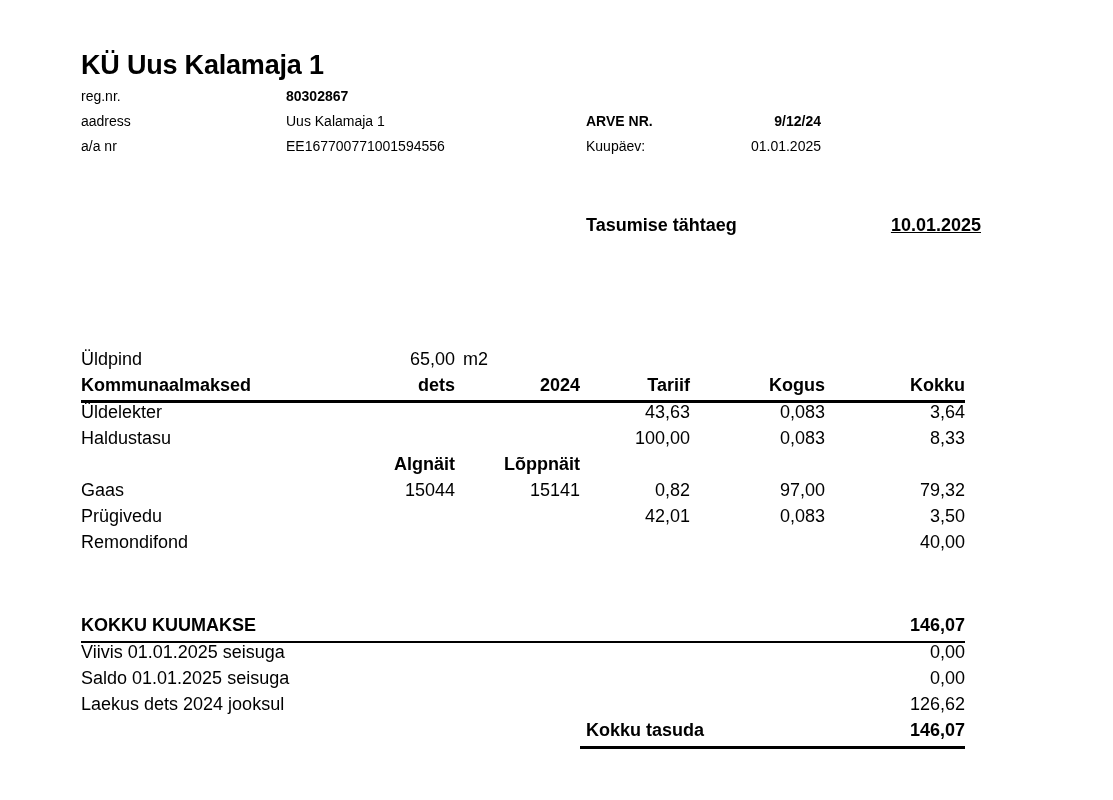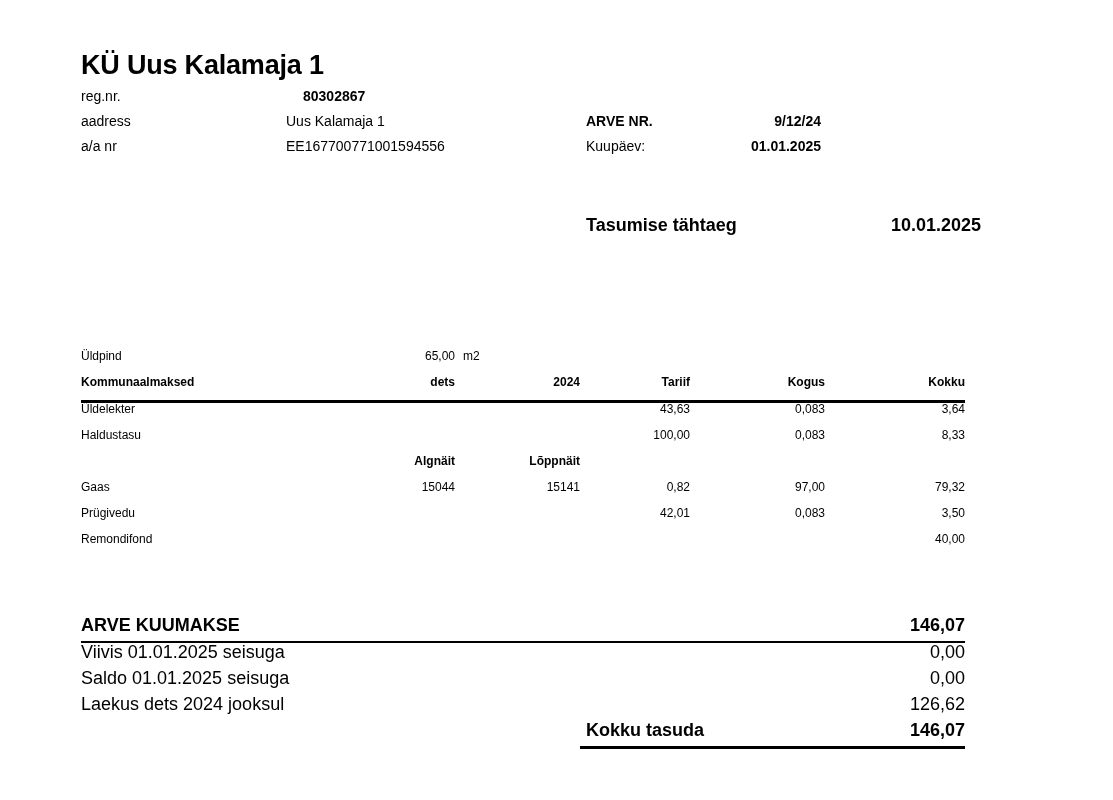--- a/index.html
+++ b/index.html
@@ -47,68 +47,69 @@
   .meta-label {
     position: absolute;
     left: 0;
     top: 0;
   }
   .meta-value {
     position: absolute;
     left: 205px;
     top: 0;
   }
-  .meta-value.bold { font-weight: bold; margin-left: 17px; }
+  .meta-value.bold { font-weight: bold; }
 
   
   .inv-label {
     position: absolute;
     left: 505px;
     top: 0;
     font-weight: bold;
   }
   .inv-label.normal { font-weight: normal; }
   .inv-value {
     position: absolute;
     left: 630px;
     top: 0;
     width: 110px;
     text-align: right;
     font-weight: bold;
   }
-  .inv-value.normal { font-weight: bold; }
+  .inv-value.normal { font-weight: normal; }
 
   
   .due-block {
     position: absolute;
     left: 586px;
     top: 215px;
     width: 395px;
     font-size: 18px;
     font-weight: bold;
     white-space: nowrap;
   }
   .due-label {
     position: absolute;
     left: 0;
     top: 0;
   }
   .due-value {
     position: absolute;
     right: 0;
     top: 0;
+    text-decoration: underline;
   }
 
   
   .table {
     position: absolute;
     left: 81px;
     top: 349px;
     width: 884px;
-    font-size: 12px;
+    font-size: 18px;
   }
   .trow {
     position: relative;
     height: 26px;
     white-space: nowrap;
   }
   .trow.tall { height: 27px; }
 
   .c-name {
     position: absolute;
@@ -278,21 +279,21 @@
     <div class="trow">
       <span class="c-name">Remondifond</span>
       <span class="col col-e">40,00</span>
     </div>
 
   </div>
 
   <div class="totals">
 
     <div class="trow tall">
-      <span class="c-name bold">ARVE KUUMAKSE</span>
+      <span class="c-name bold">KOKKU KUUMAKSE</span>
       <span class="col col-e bold">146,07</span>
       <span class="rule-thin"></span>
     </div>
 
     <div class="trow">
       <span class="c-name">Viivis 01.01.2025 seisuga</span>
       <span class="col col-e">0,00</span>
     </div>
     <div class="trow">
       <span class="c-name">Saldo 01.01.2025 seisuga</span>

